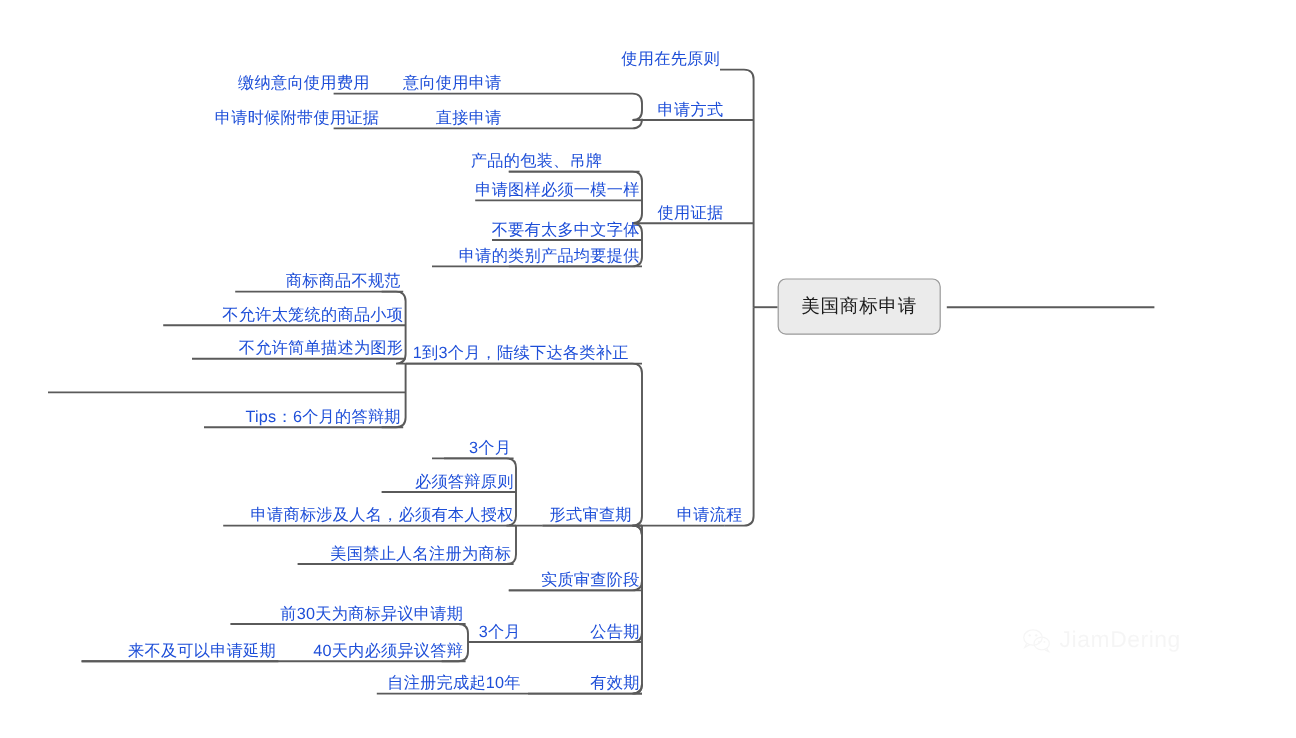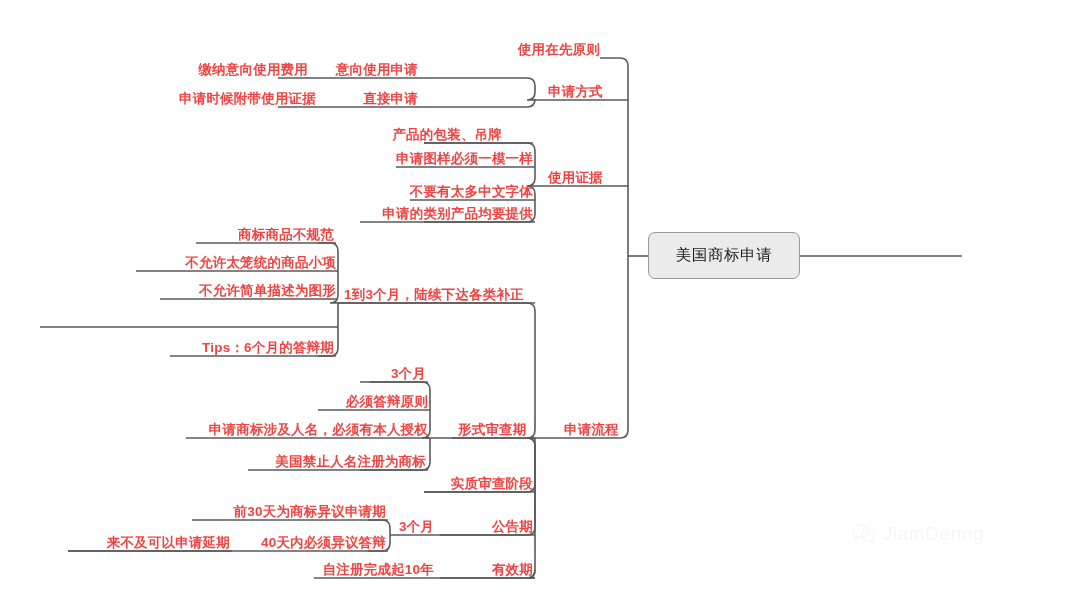--- a/index.html
+++ b/index.html
@@ -28,38 +28,37 @@
   }
   svg.wires path, svg.wires line {
     fill: none;
     stroke: #5a5a5a;
     stroke-width: 1.6;
   }
   
   .node {
     position: absolute;
     font-size: 13.5px;
-    color: #ef4444;
+    color: #1d4ed8;
     white-space: nowrap;
     line-height: 1;
     letter-spacing: 0.2px;
-    font-weight: bold;
   }
   .node.r {
     transform: translate(-100%, -100%);
   }
   .node.l {
     transform: translate(0, -100%);
   }
   
   .root {
     position: absolute;
     left: 648px;
     top: 232px;
-    width: 152px;
+    width: 136px;
     height: 47px;
     box-sizing: border-box;
     background: #ebebeb;
     border: 1.4px solid #9a9a9a;
     border-radius: 7px;
     display: flex;
     align-items: center;
     justify-content: center;
     font-size: 15.5px;
     color: #1b1b1b;

